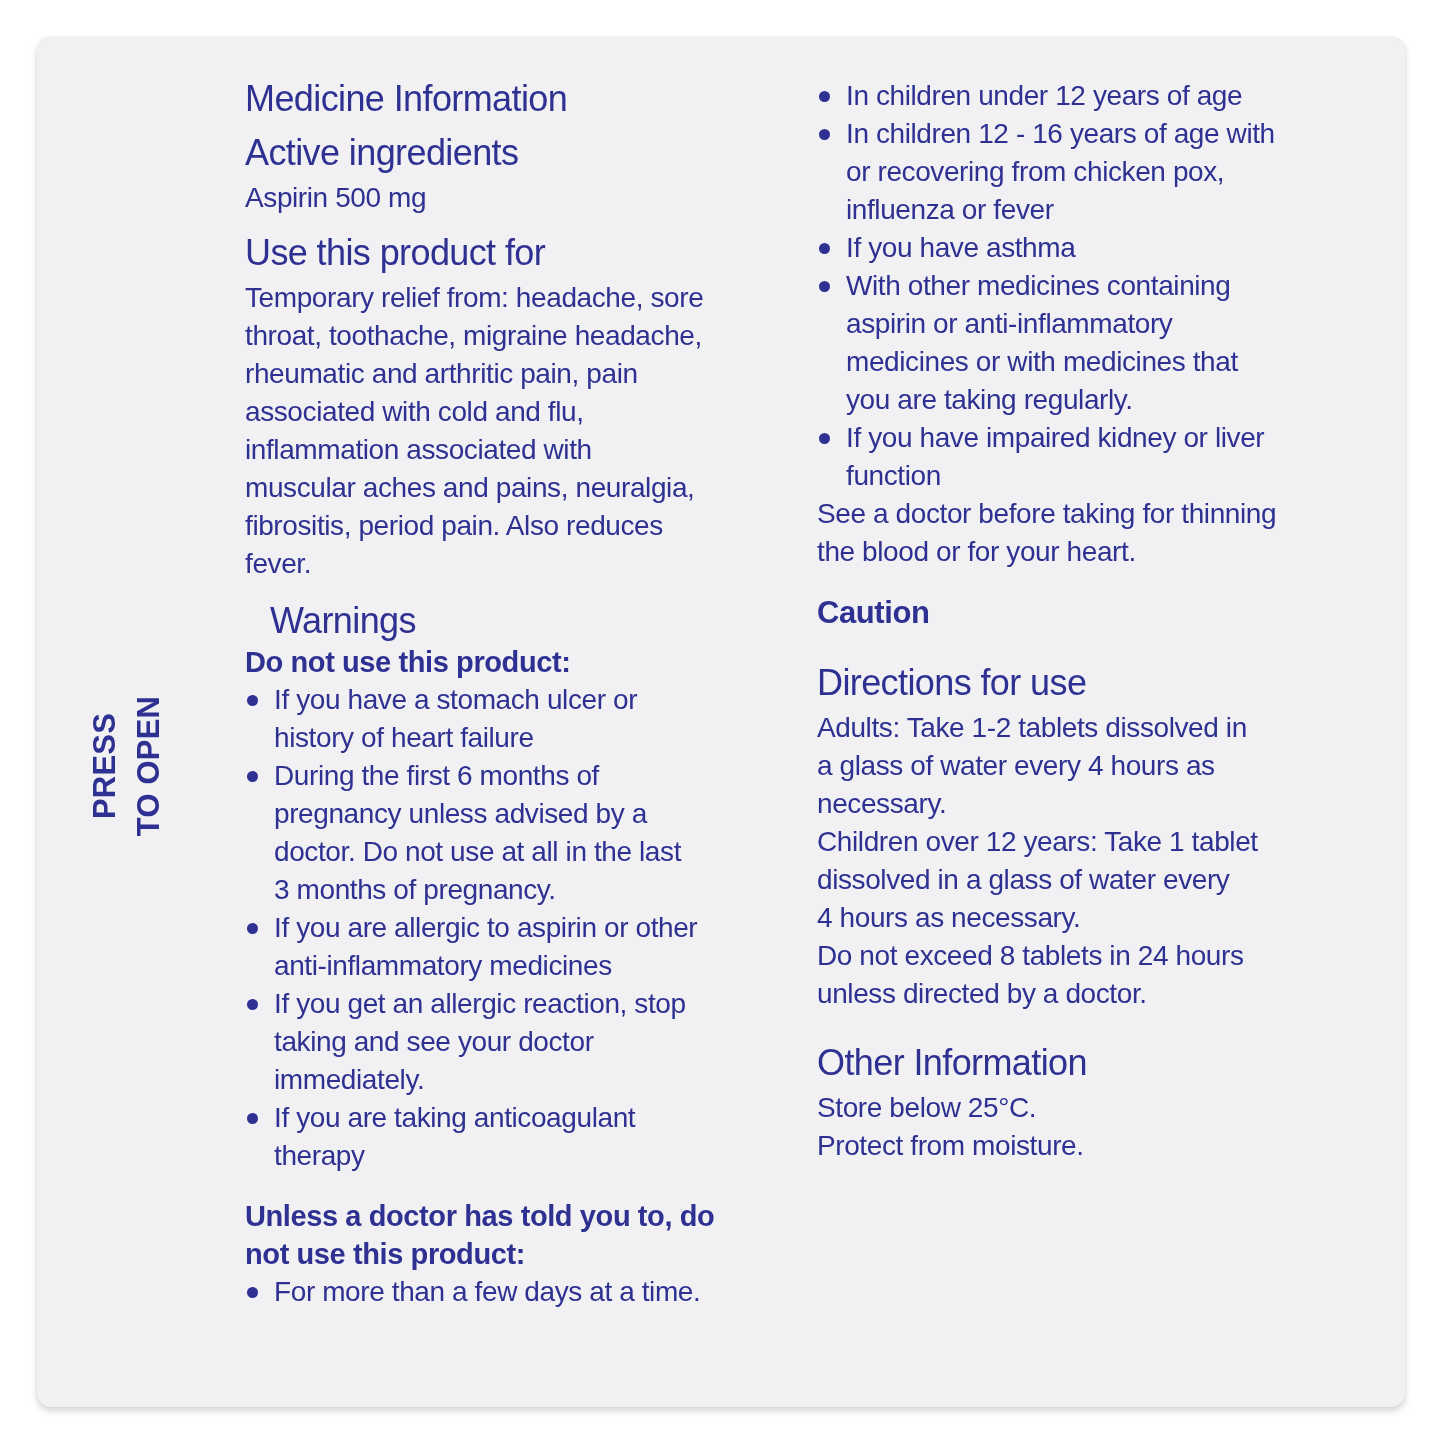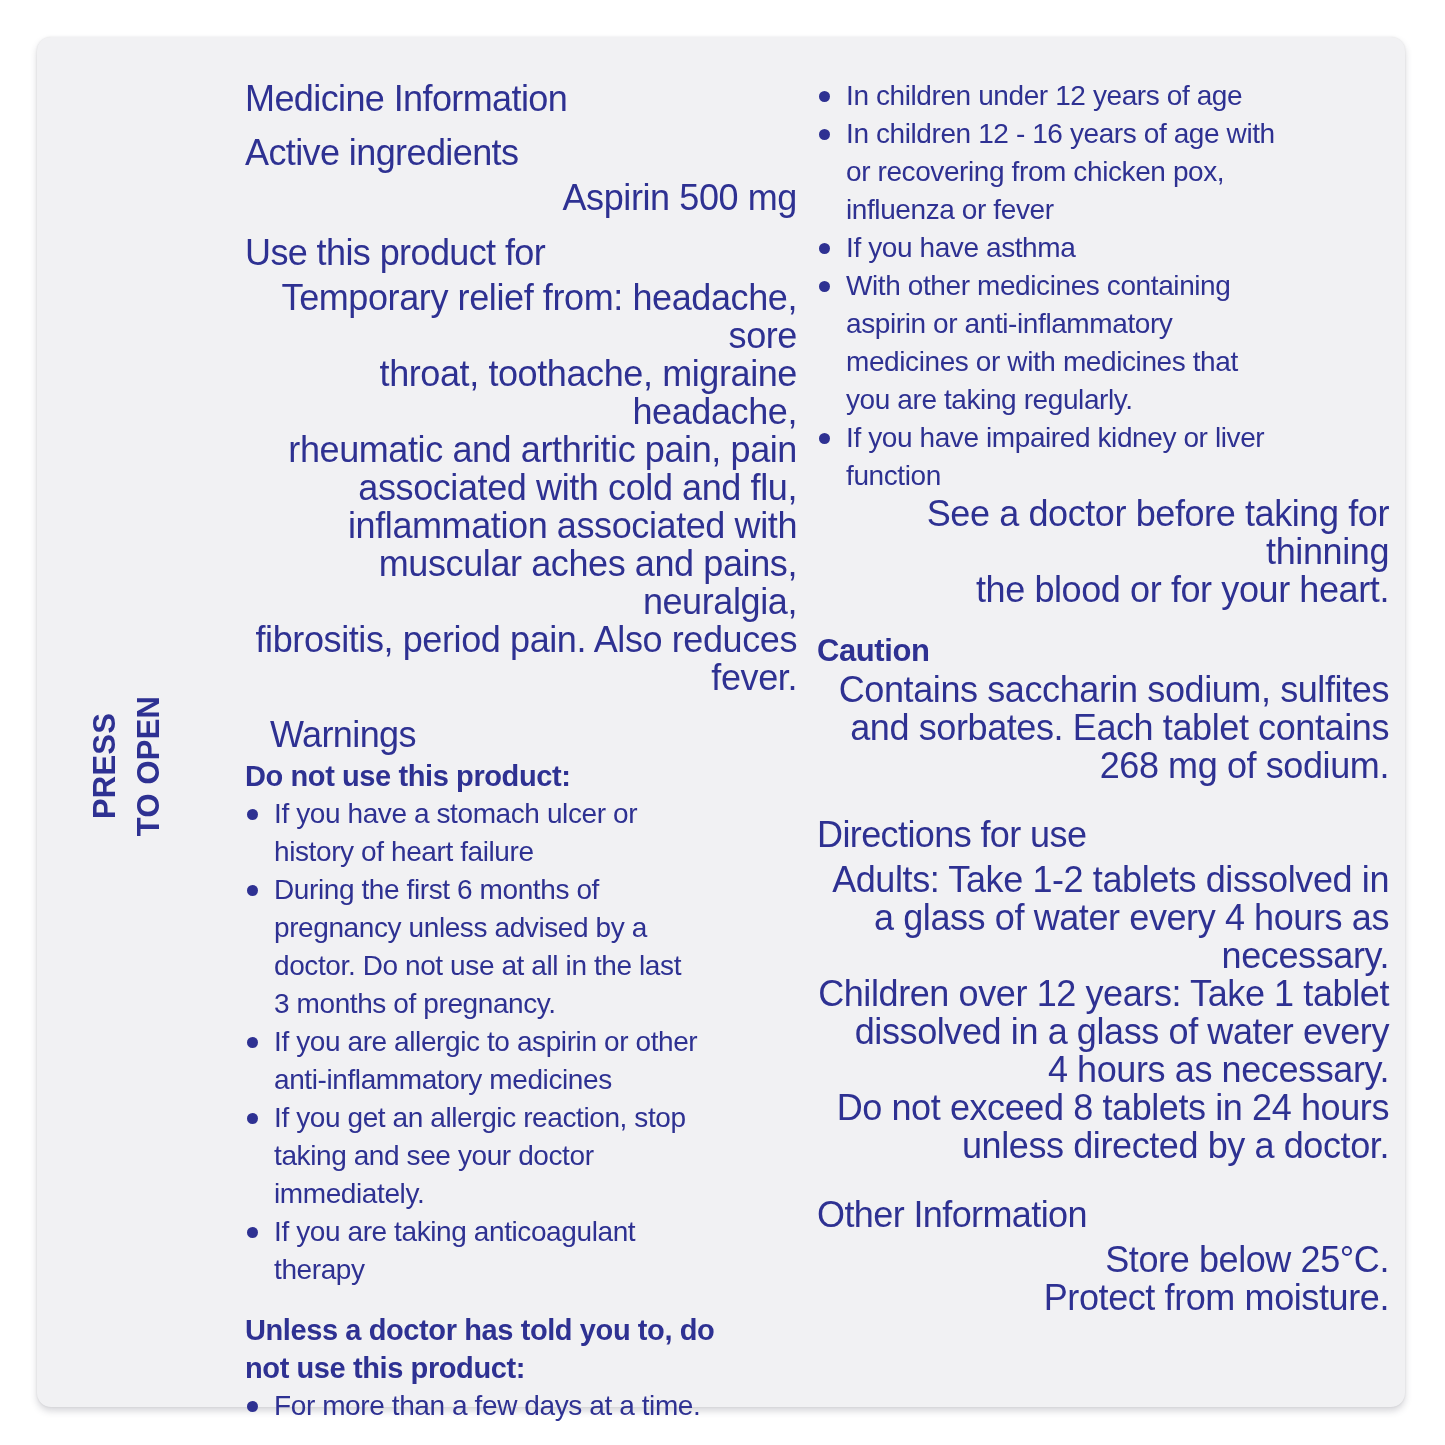--- a/index.html
+++ b/index.html
@@ -28,22 +28,22 @@
     text-align:center;white-space:pre-line;letter-spacing:0.2px;
   }
   .col{position:absolute;top:40px;}
   .col-left{left:208px;width:552px;}
   .col-right{left:780px;width:572px;}
   .h-lg{
     font-size:36px;font-weight:400;line-height:44px;margin:0;
     letter-spacing:-0.6px;white-space:pre-line;
   }
   .body{
-    font-size:36px;line-height:38px;margin:0;
-    letter-spacing:-0.4px;white-space:pre-line;text-align:right;
+    font-size:28px;line-height:38px;margin:0;
+    letter-spacing:-0.4px;white-space:pre-line;
   }
   .subhead{
     font-size:29px;font-weight:700;line-height:38px;margin:0;
     letter-spacing:-0.4px;white-space:pre-line;
   }
   .caution-h{font-size:31px;line-height:40px;}
   .bullets{list-style:none;margin:0;padding:0;}
   .bullets li{
     position:relative;padding-left:29px;
     font-size:28px;line-height:38px;letter-spacing:-0.4px;
@@ -120,23 +120,20 @@
 aspirin or anti-inflammatory
 medicines or with medicines that
 you are taking regularly.</li>
       <li>If you have impaired kidney or liver
 function</li>
     </ul>
     <p class="body">See a doctor before taking for thinning
 the blood or for your heart.</p>
 
     <p class="subhead caution-h mt-lg">Caution</p>
-    <p class="body">Contains saccharin sodium, sulfites
-and sorbates. Each tablet contains
-268 mg of sodium.</p>
 
     <h2 class="h-lg mt-xl mb-xs">Directions for use</h2>
     <p class="body">Adults: Take 1-2 tablets dissolved in
 a glass of water every 4 hours as
 necessary.</p>
     <p class="body">Children over 12 years: Take 1 tablet
 dissolved in a glass of water every
 4 hours as necessary.</p>
     <p class="body">Do not exceed 8 tablets in 24 hours
 unless directed by a doctor.</p>

